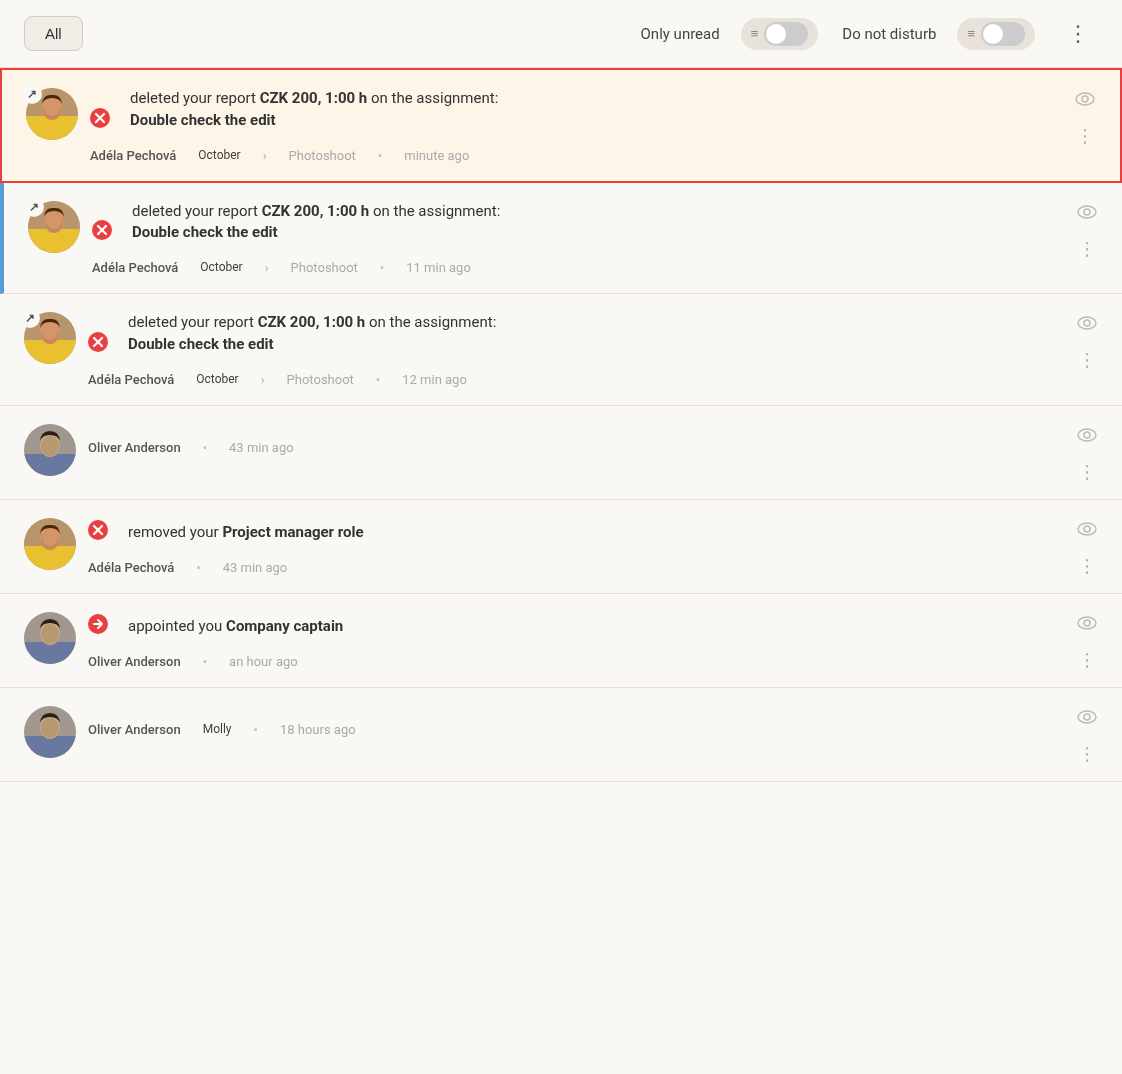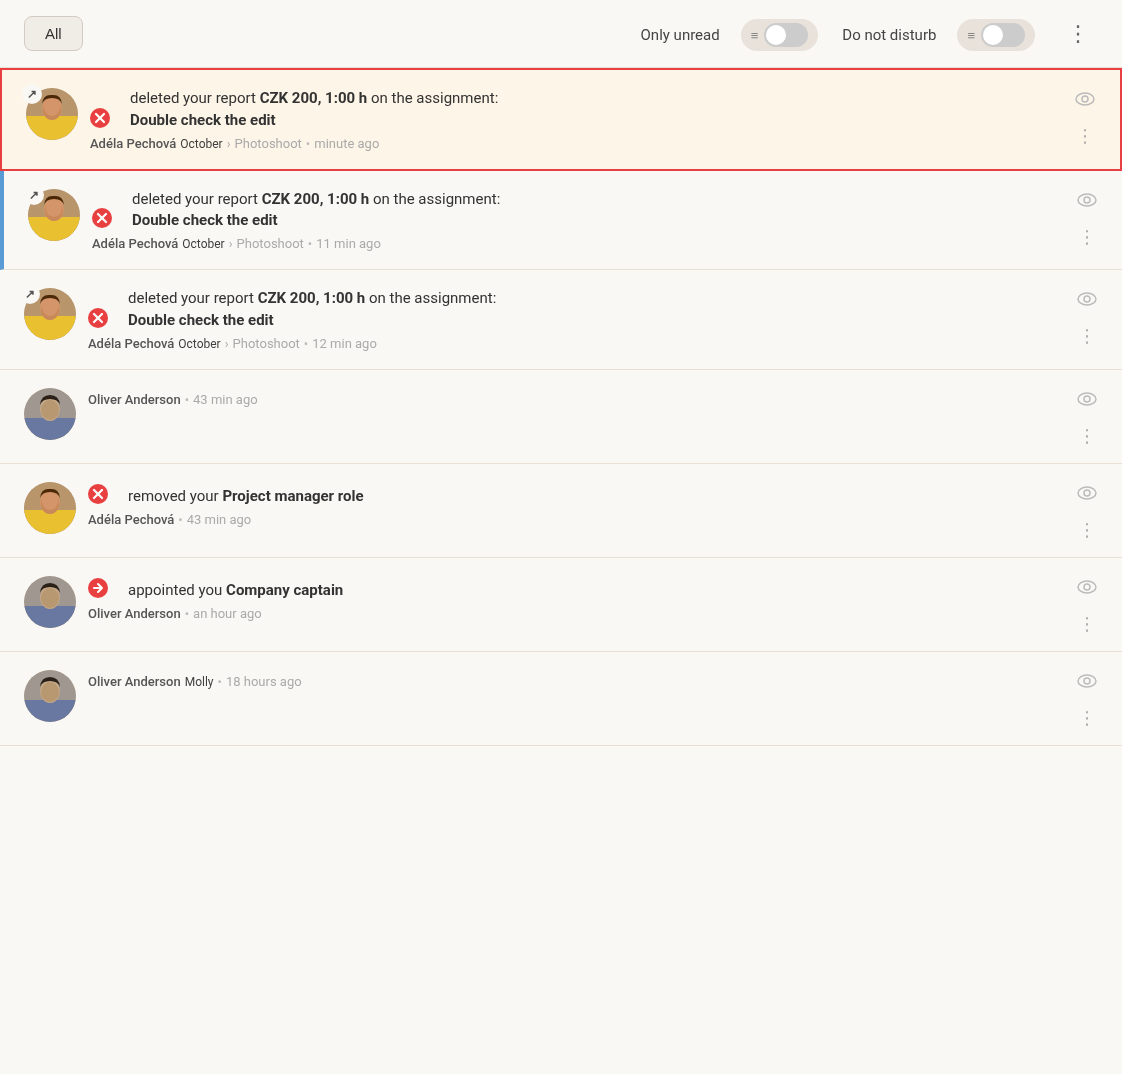--- a/index.html
+++ b/index.html
@@ -11,21 +11,21 @@
     }
 
     .container {
       width: 1122px;
       background: #faf8f4;
     }
 
     
     .header {
       display: flex;
-      align-items: flex-end;
+      align-items: center;
       padding: 16px 24px;
       border-bottom: 1px solid #e8e0d4;
       gap: 24px;
     }
 
     .btn-all {
       background: #f0ece6;
       border: 1px solid #d4ccc2;
       border-radius: 8px;
       padding: 8px 20px;
@@ -163,26 +163,26 @@
       font-size: 15px;
       color: #333;
       line-height: 1.45;
     }
 
     .notif-text strong {
       font-weight: 700;
     }
 
     .notif-meta {
-      margin-top: 4px;
+      margin-top: 16px;
       font-size: 13px;
       color: #aaa;
       display: flex;
-      align-items: flex-end;
-      gap: 4px;
+      align-items: flex-start;
+      gap: 22px;
       flex-wrap: wrap;
     }
 
     .notif-meta .breadcrumb-arrow {
       color: #404040;
       font-size: 12px;
     }
 
     .notif-meta .dot {
       color: #bbb;

